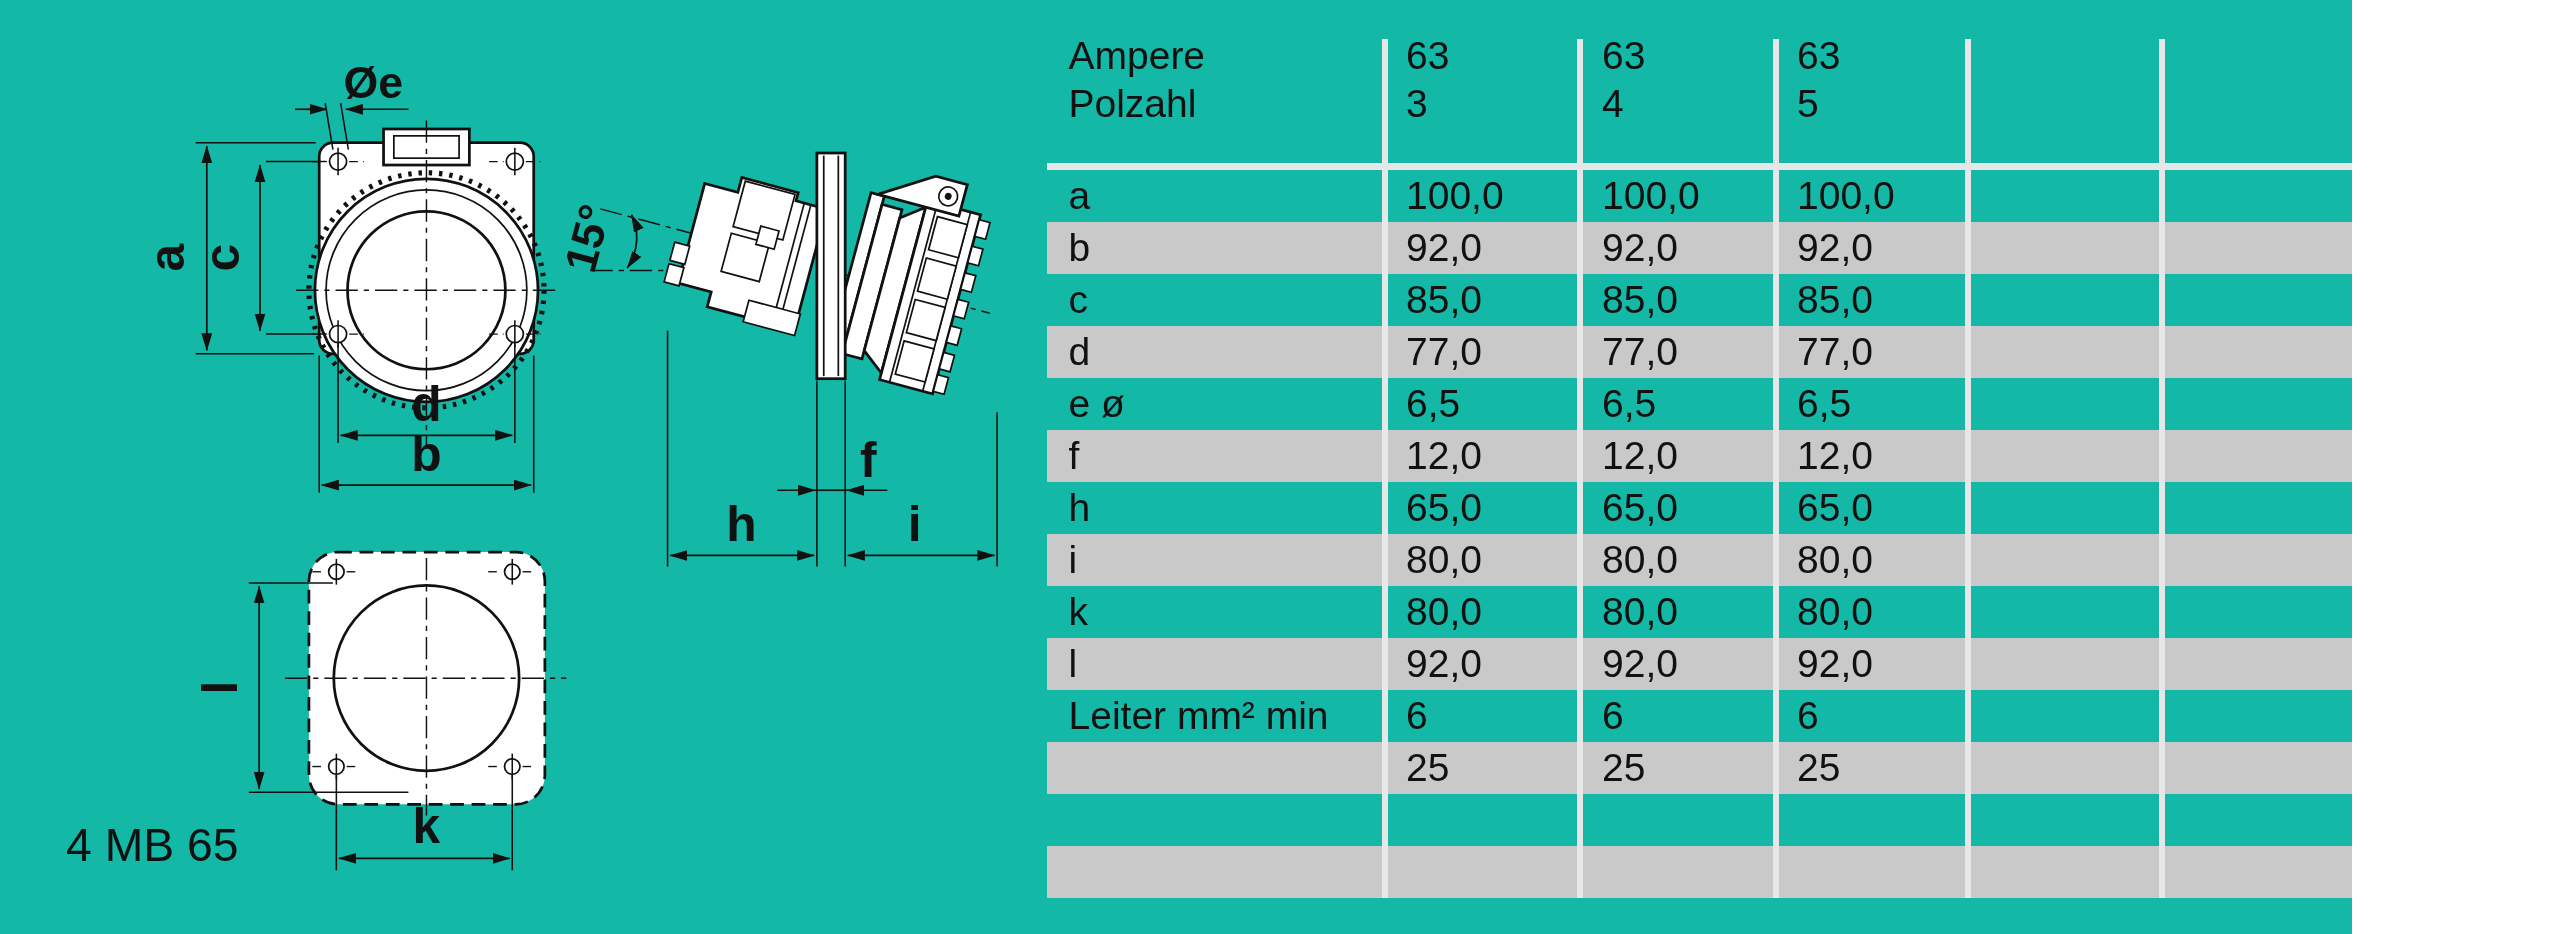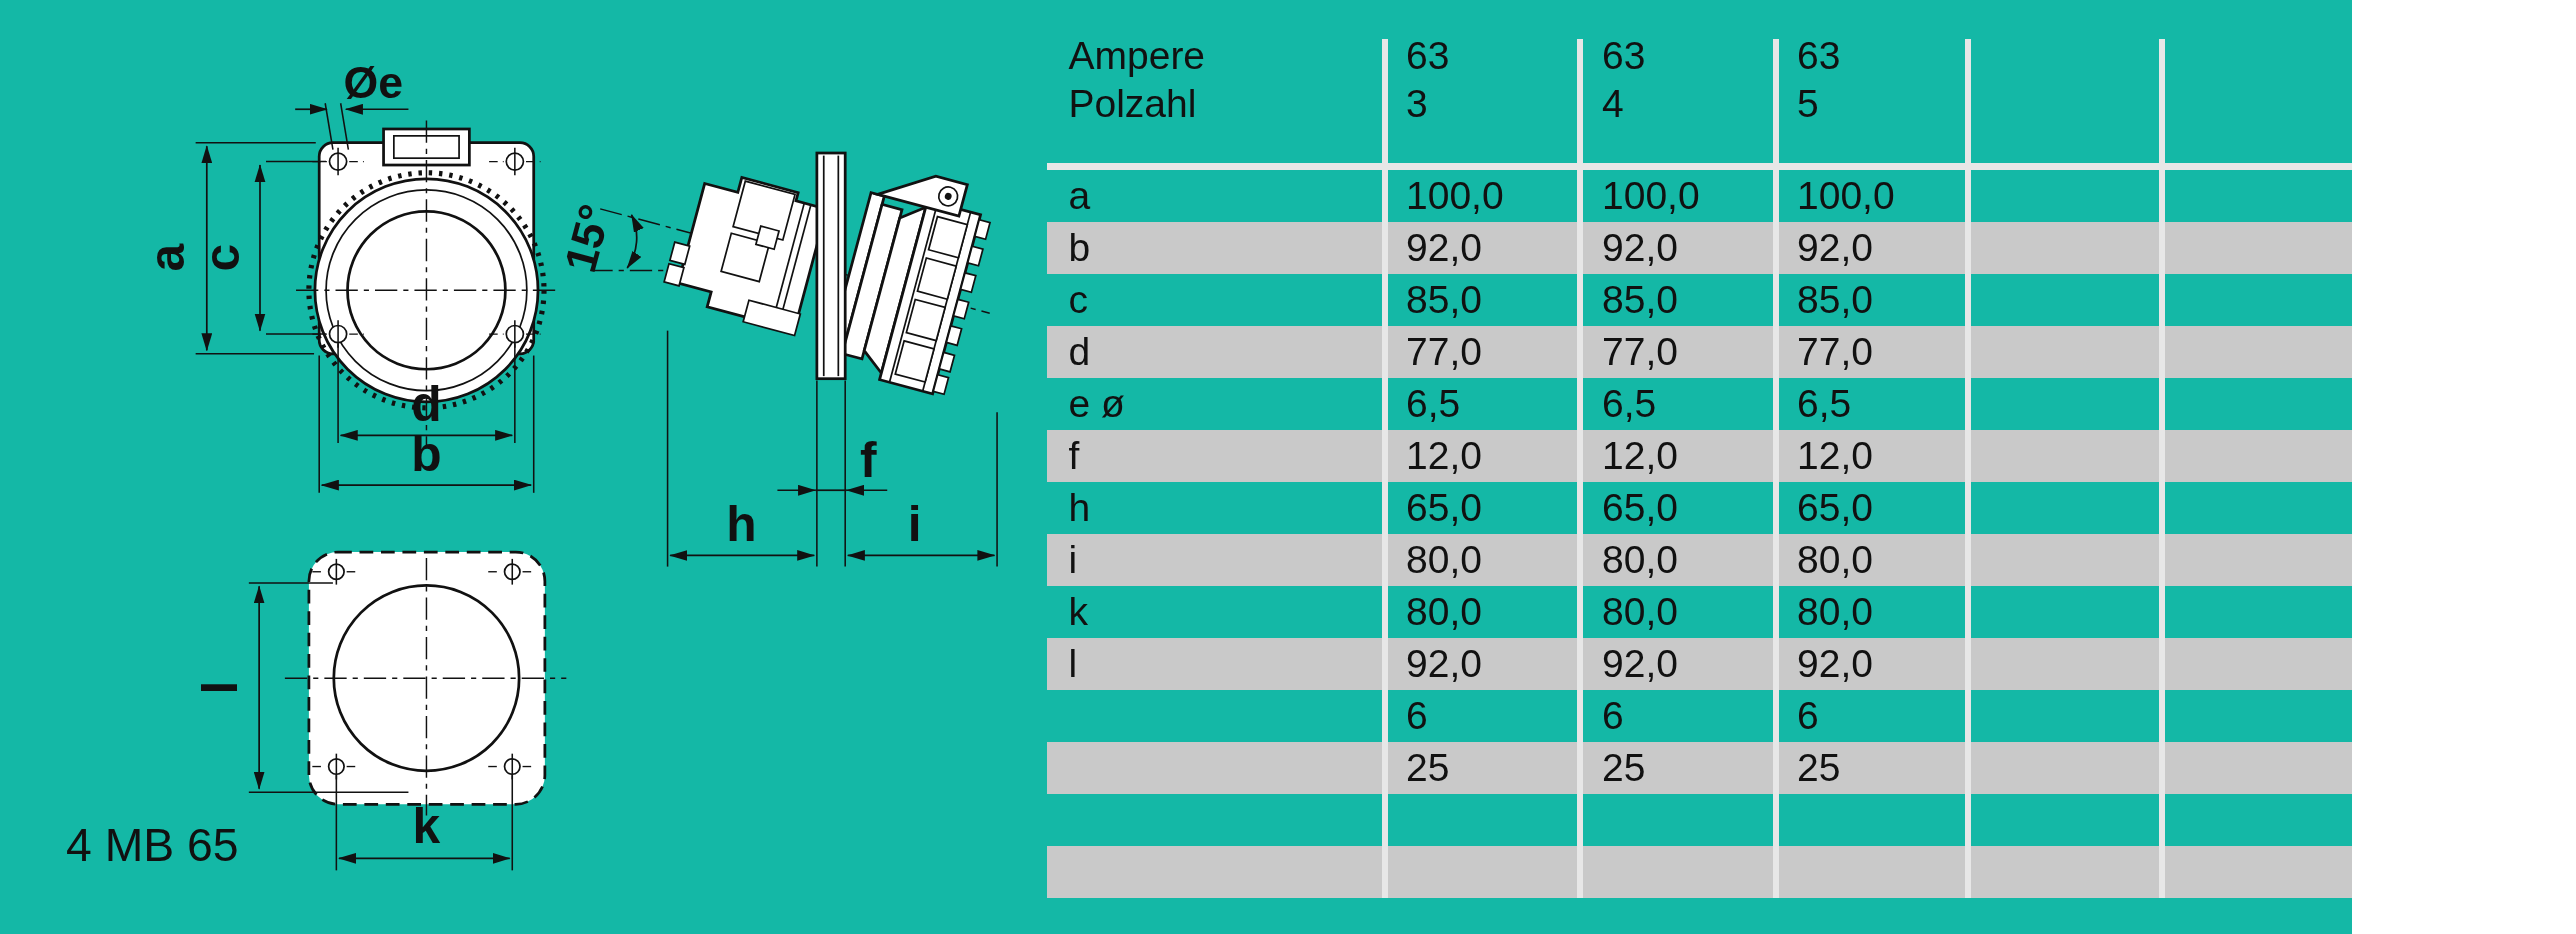--- a/index.html
+++ b/index.html
@@ -296,20 +296,21 @@
         <span class="cell cl2">80,0</span>
         <span class="cell cl3">80,0</span>
       </div>
       <div class="trow">
         <span class="cell cl0">l</span>
         <span class="cell cl1">92,0</span>
         <span class="cell cl2">92,0</span>
         <span class="cell cl3">92,0</span>
       </div>
       <div class="trow">
+        <span class="cell cl0">Leiter mm² min</span>
         <span class="cell cl1">6</span>
         <span class="cell cl2">6</span>
         <span class="cell cl3">6</span>
       </div>
       <div class="trow">
         <span class="cell cl1">25</span>
         <span class="cell cl2">25</span>
         <span class="cell cl3">25</span>
       </div>
       <div class="trow"></div>

